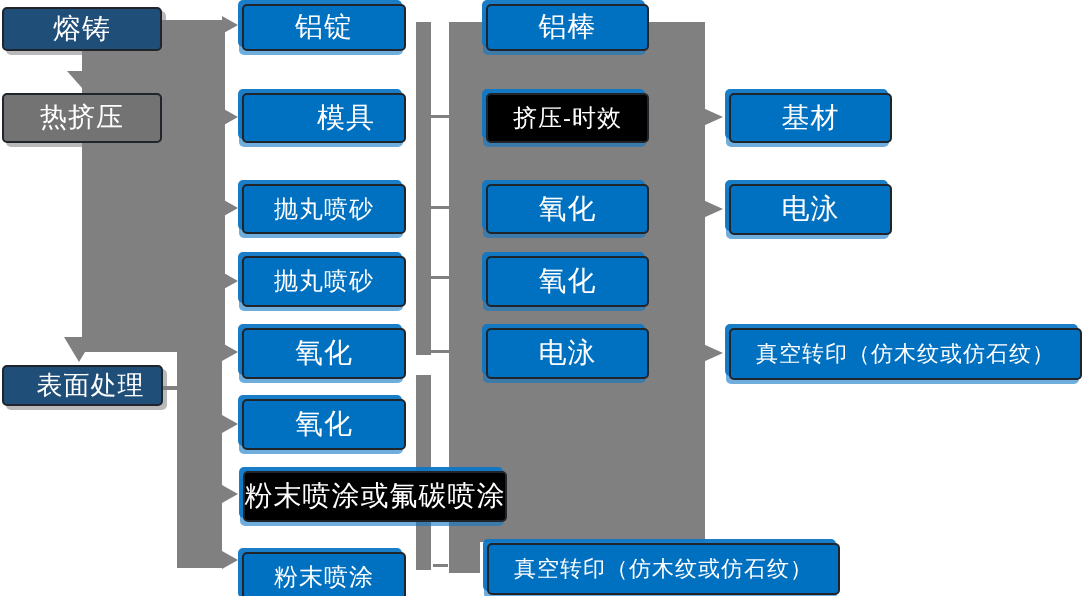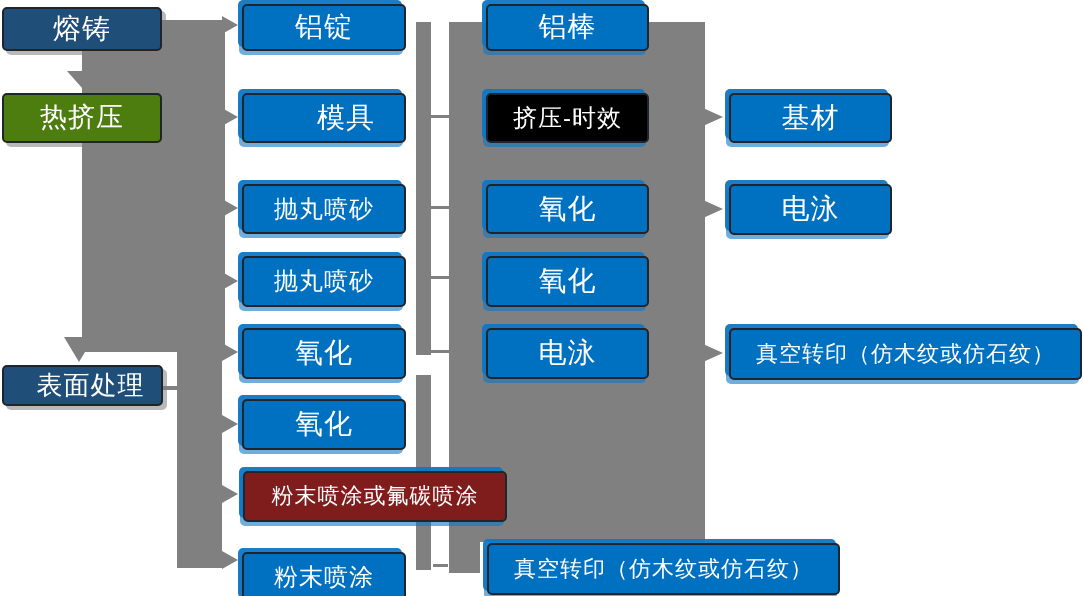--- a/index.html
+++ b/index.html
@@ -52,29 +52,29 @@
     <div class="arrow right" style="left: 222px; top: 343px; border-left: 16px solid rgb(128, 128, 128);"></div>
     <div class="arrow right" style="left: 222px; top: 415px; border-left: 16px solid rgb(128, 128, 128);"></div>
     <div class="arrow right" style="left: 222px; top: 485px; border-left: 16px solid rgb(128, 128, 128);"></div>
     <div class="arrow right" style="left: 222px; top: 551px; border-left: 16px solid rgb(128, 128, 128);"></div>
     <div class="arrow right" style="left: 703px; top: 108px; border-left: 20px solid rgb(128, 128, 128);"></div>
     <div class="arrow right" style="left: 703px; top: 200px; border-left: 20px solid rgb(128, 128, 128);"></div>
     <div class="arrow right" style="left: 703px; top: 344px; border-left: 20px solid rgb(128, 128, 128);"></div>
     <div class="arrow down" style="left: 67px; top: 71px; border-top: 17px solid rgb(128, 128, 128);"></div>
     <div class="arrow down" style="left: 64px; top: 337px; border-top: 25px solid rgb(128, 128, 128);"></div>
     <div class="node navy" style="left: 2px; top: 7px; width: 160px; height: 44px; font-size: 28px; background: rgb(31, 78, 121);">熔铸</div>
-    <div class="node navy" style="left: 2px; top: 93px; width: 160px; height: 50px; font-size: 27px; background: #4d7c0f;">热挤压</div>
+    <div class="node navy" style="left: 2px; top: 93px; width: 160px; height: 50px; font-size: 27px; background: #737373;">热挤压</div>
     <div class="node navy" style="left: 2px; top: 365px; width: 161px; height: 41px; font-size: 26px; background: rgb(31, 78, 121); padding-left: 16px;">表面处理</div>
     <div class="node blue" style="left: 242px; top: 4px; width: 164px; height: 47px; font-size: 28px; background: rgb(0, 112, 192);">铝锭</div>
     <div class="node blue" style="left: 242px; top: 93px; width: 164px; height: 50px; font-size: 28px; background: rgb(0, 112, 192); padding-left: 44px;">模具</div>
     <div class="node blue" style="left: 242px; top: 184px; width: 164px; height: 50px; font-size: 24px; background: rgb(0, 112, 192);">抛丸喷砂</div>
     <div class="node blue" style="left: 242px; top: 256px; width: 164px; height: 51px; font-size: 24px; background: rgb(0, 112, 192);">抛丸喷砂</div>
     <div class="node blue" style="left: 242px; top: 328px; width: 164px; height: 51px; font-size: 28px; background: rgb(0, 112, 192);">氧化</div>
     <div class="node blue" style="left: 242px; top: 399px; width: 164px; height: 51px; font-size: 28px; background: rgb(0, 112, 192);">氧化</div>
-    <div class="node blue" style="left: 243px; top: 471px; width: 264px; height: 51px; font-size: 22px; background: #7f1d1d;">粉末喷涂或氟碳喷涂</div>
+    <div class="node blue" style="left: 243px; top: 471px; width: 264px; height: 51px; font-size: 28px; background: #000000;">粉末喷涂或氟碳喷涂</div>
     <div class="node blue" style="left: 242px; top: 552px; width: 164px; height: 50px; font-size: 24px; background: rgb(0, 112, 192); text-align: right;">粉末喷涂</div>
     <div class="node blue" style="left: 486px; top: 4px; width: 163px; height: 47px; font-size: 28px; background: rgb(0, 112, 192);">铝棒</div>
     <div class="node blue" style="left: 486px; top: 93px; width: 163px; height: 50px; font-size: 24px; background: #000000;">挤压-时效</div>
     <div class="node blue" style="left: 486px; top: 184px; width: 163px; height: 50px; font-size: 28px; background: rgb(0, 112, 192);">氧化</div>
     <div class="node blue" style="left: 486px; top: 256px; width: 163px; height: 51px; font-size: 28px; background: rgb(0, 112, 192);">氧化</div>
     <div class="node blue" style="left: 486px; top: 328px; width: 163px; height: 51px; font-size: 28px; background: rgb(0, 112, 192);">电泳</div>
     <div class="node blue" style="left: 729px; top: 93px; width: 163px; height: 50px; font-size: 28px; background: rgb(0, 112, 192);">基材</div>
     <div class="node blue" style="left: 729px; top: 184px; width: 163px; height: 51px; font-size: 28px; background: rgb(0, 112, 192);">电泳</div>
     <div class="node blue" style="left: 729px; top: 328px; width: 353px; height: 52px; font-size: 22px; background: rgb(0, 112, 192);">真空转印（仿木纹或仿石纹）</div>
     <div class="node blue" style="left: 487px; top: 543px; width: 353px; height: 52px; font-size: 22px; background: rgb(0, 112, 192);">真空转印（仿木纹或仿石纹）</div>

